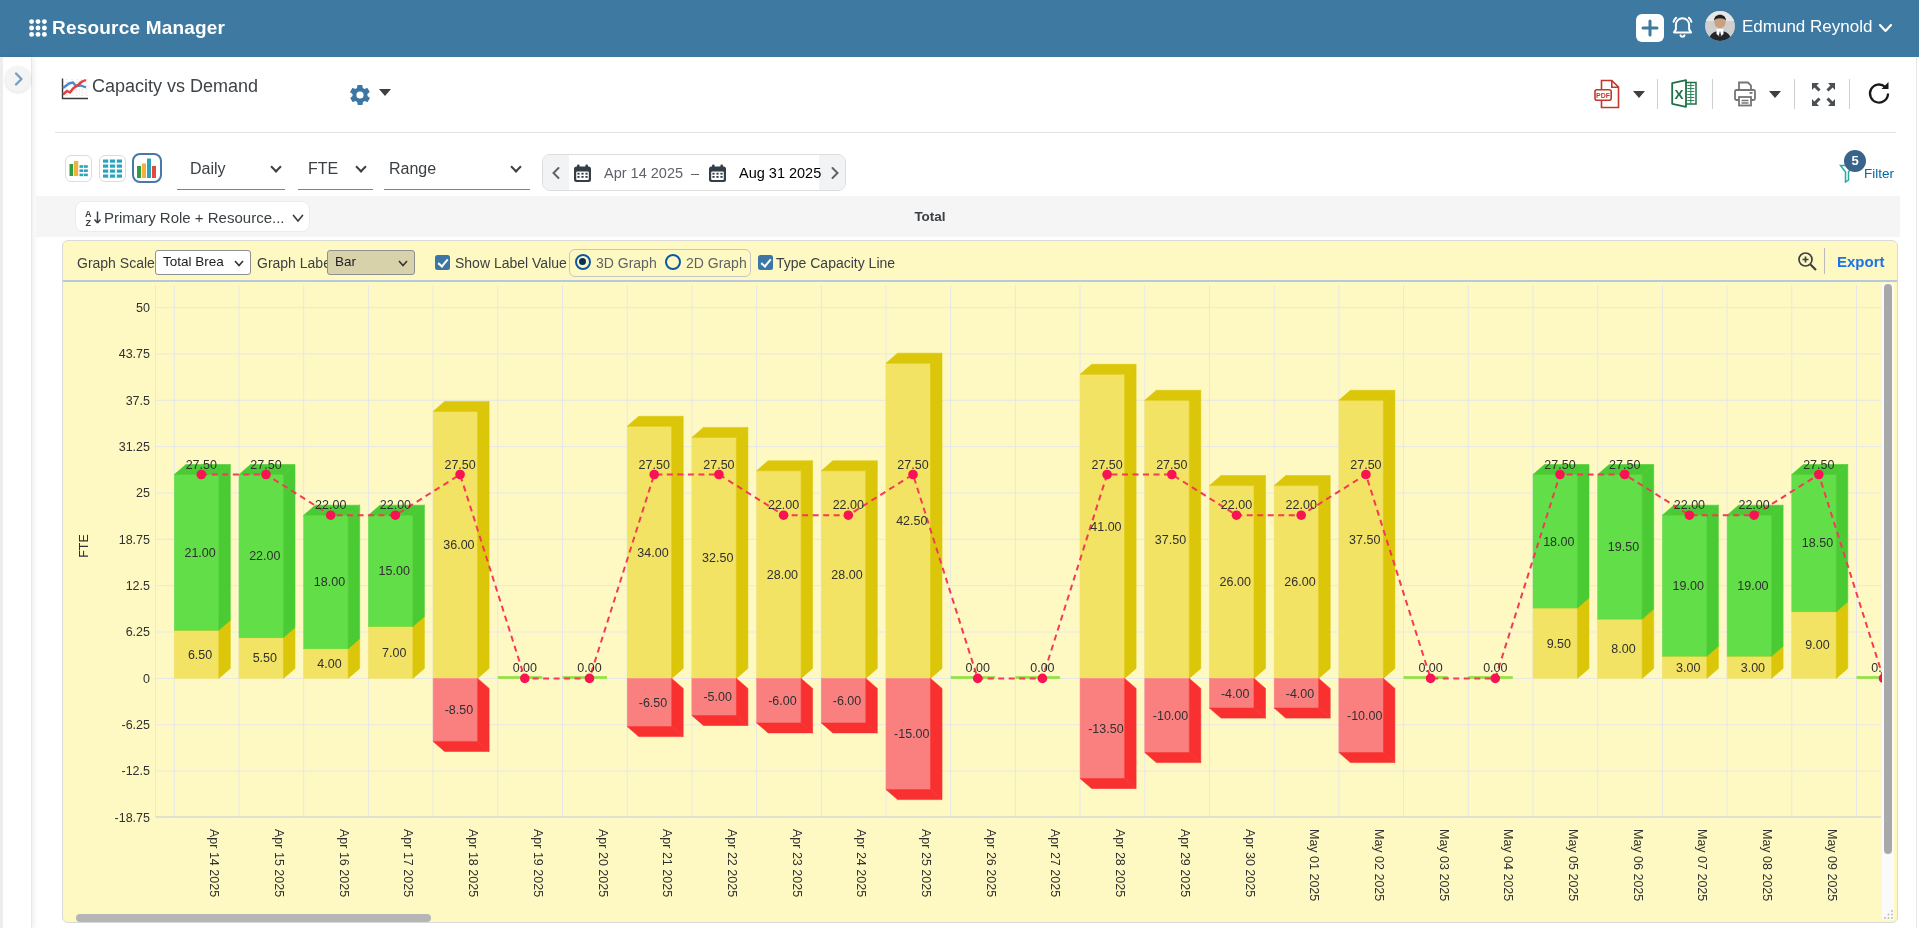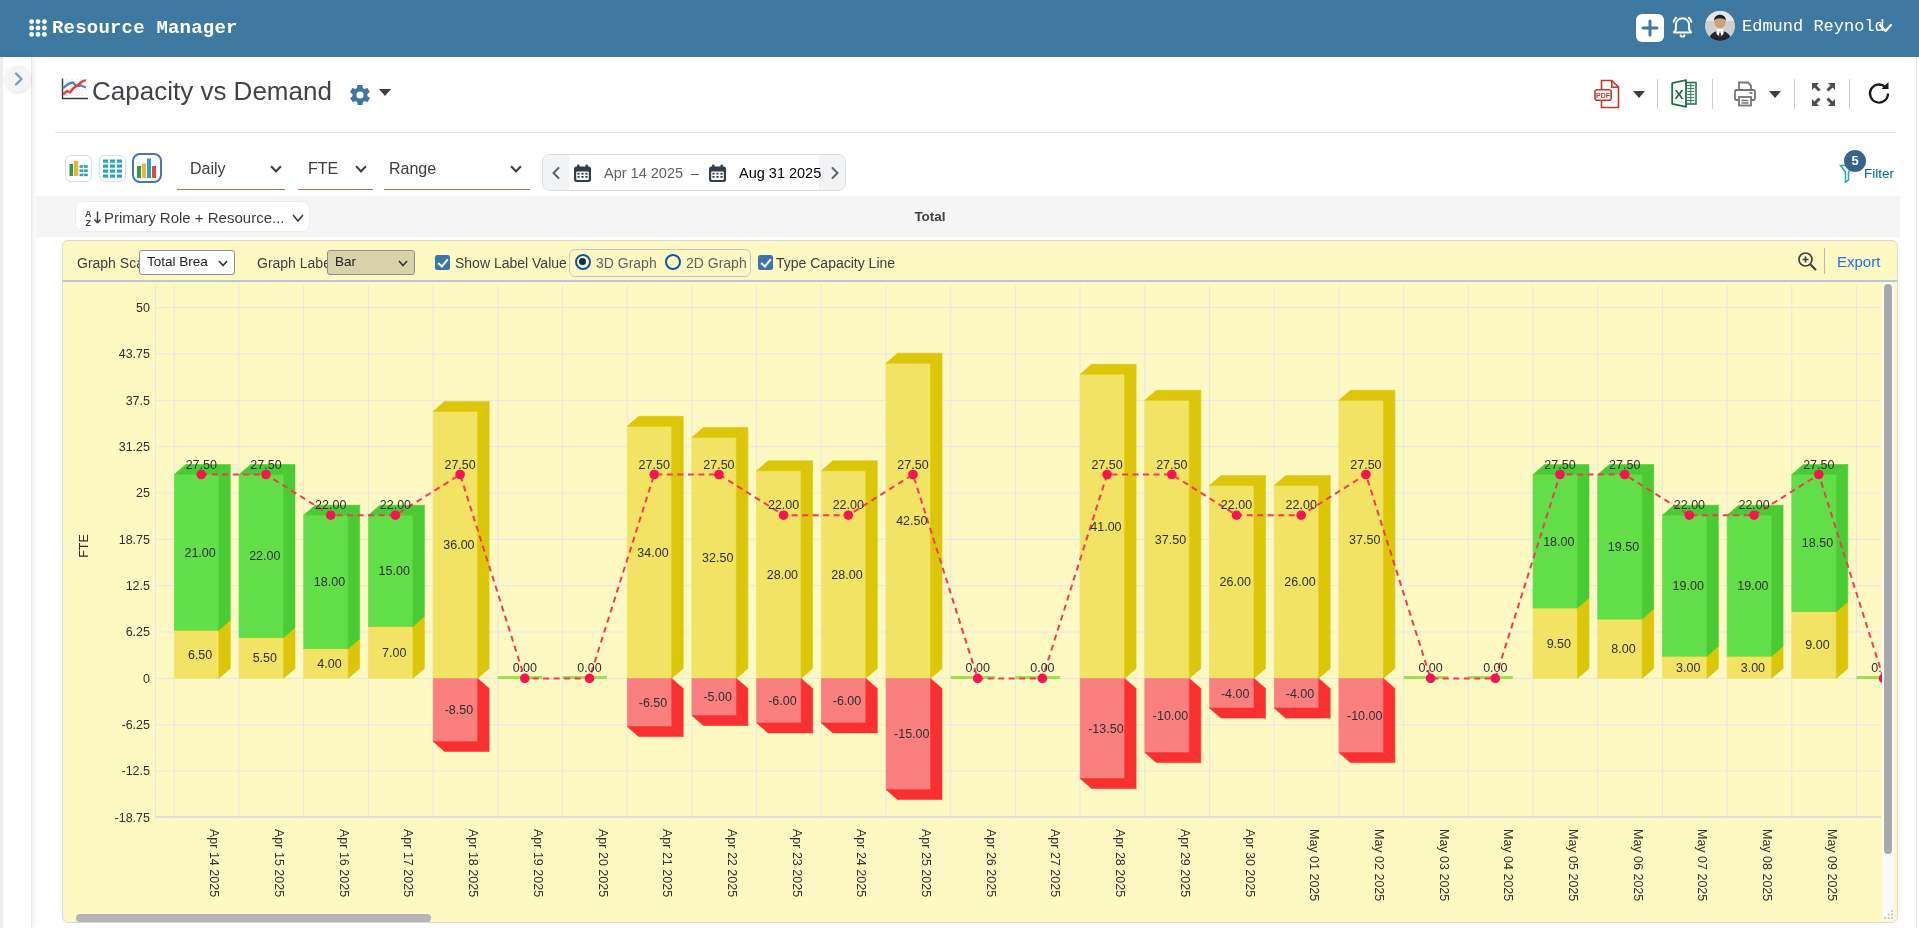--- a/index.html
+++ b/index.html
@@ -1,29 +1,29 @@
 <!DOCTYPE html>
 <html><head>
 <meta charset="utf-8">
 <title>Resource Manager</title>
 <style>
 * { margin:0; padding:0; box-sizing:border-box; }
 html,body { width:1919px; height:928px; overflow:hidden; }
 body { font-family:"Liberation Sans", sans-serif; background:#fff; position:relative; }
 .abs { position:absolute; }
 
-#hdr { position:absolute; left:0; top:0; width:1919px; height:57px; background:#3d79a0;font-family:Liberation Mono, monospace; }
+#hdr { position:absolute; left:0; top:0; width:1919px; height:57px; background:#3d79a0; }
 #hdr .title { position:absolute; left:52px; top:17px; color:#fff; font-size:19px; font-weight:600; letter-spacing:.2px; }
 #plusbtn { position:absolute; left:1636px; top:14px; width:28px; height:28px; background:#fff; border-radius:6px; }
 #uname { position:absolute; left:1742px; top:17px; color:#fff; font-size:17px; }
 
 #sidebar { position:absolute; left:0; top:57px; width:32px; height:871px; background:#fff; border-right:1px solid #e8e8e8; box-shadow:2px 0 5px rgba(0,0,0,.07); }
 #sidecirc { position:absolute; left:5px; top:9px; width:26px; height:26px; border-radius:50%; background:#f4f4f4; box-shadow:0 1px 3px rgba(0,0,0,.12); }
 
-#pgtitle { position:absolute; left:92px; top:76px; font-size:26px; font-weight:500; color:#3f4448; }
+#pgtitle { position:absolute; left:92px; top:76px; font-size:18px; font-weight:500; color:#3f4448; }
 .hdiv { position:absolute; background:#e2e2e2; }
 .icsep { position:absolute; width:1px; height:30px; top:79px; background:#cfcfcf; }
 .caret-dn { width:0; height:0; border-left:6px solid transparent; border-right:6px solid transparent; border-top:7px solid #3c4043; position:absolute; }
 
 .viewbtn { position:absolute; width:27px; height:27px; background:#fff; border:1px solid #dadce0; border-radius:6px; }
 .sel-ul { position:absolute; border-bottom:1px solid #b0705c; height:1px; }
 .ctl-txt { position:absolute; font-size:16px; color:#3c4043; }
 .chev { position:absolute; width:8px; height:8px; border-right:2px solid #3c4043; border-bottom:2px solid #3c4043; transform:rotate(45deg); }
 
 #dategrp { position:absolute; left:542px; top:154px; width:304px; height:37px; border:1px solid #dcdcdc; border-radius:8px; background:#fff; overflow:hidden; }
@@ -258,21 +258,21 @@
     <svg class="abs" style="left:216px;top:12px" width="12" height="9" viewBox="0 0 12 9">
         <path d="M1.5 1.5L6 7l4.5-5.5" stroke="#3c4043" stroke-width="1.7" fill="none" stroke-linecap="round"></path>
       </svg>
   </div>
   <div class="abs" style="left:858px;top:13px;width:72px;text-align:center;font-size:13.5px;font-weight:bold;color:#3c4043">Total</div>
 </div>
 
 <div id="card">
   <div id="toolbar">
     <div class="tb-lab" style="left:14px">Graph Scale</div>
-    <div class="tb-sel" style="left:76px;width:96px;padding:3px 0 16px 7px">Total Brea
+    <div class="tb-sel" style="left:92px;width:96px;padding:3px 0 16px 7px">Total Brea
       <svg class="abs" style="right:6px;top:9px" width="10" height="7" viewBox="0 0 10 7">
           <path d="M1 1l4 4.5L9 1" stroke="#333" stroke-width="1.6" fill="none"></path>
         </svg>
     </div>
     <div class="tb-lab" style="left:194px">Graph Label</div>
     <div class="tb-sel" style="left:264px;width:88px;padding:3px 0 16px 7px;background:#d8d2ab">Bar
       <svg class="abs" style="right:6px;top:9px" width="10" height="7" viewBox="0 0 10 7">
           <path d="M1 1l4 4.5L9 1" stroke="#333" stroke-width="1.6" fill="none"></path>
         </svg>
     </div>
@@ -286,21 +286,21 @@
     <div class="abs" style="left:602px;top:13px;width:16px;height:16px;border:2.5px solid #0e57a5;border-radius:50%"></div>
     <div class="tb-lab" style="left:623px;color:#5f6368">2D Graph</div>
     <div class="cbx" style="left:695px"></div>
     <div class="tb-lab" style="left:713px">Type Capacity Line</div>
     <svg class="abs" style="left:1734px;top:10px" width="21" height="21" viewBox="0 0 21 21" fill="none" stroke="#3c4043" stroke-width="1.7">
       <circle cx="8.5" cy="8.5" r="6.5"></circle>
         <path d="M13.5 13.5L19 19" stroke-width="2.2"></path>
         <path d="M5.5 8.5h6M8.5 5.5v6"></path>
     </svg>
     <div class="abs" style="left:1761px;top:7px;width:1px;height:26px;background:#bbb"></div>
-    <div class="abs" style="left:1774px;top:12px;font-size:15px;font-weight:normal;color:#1a73e8">Export</div>
+    <div class="abs" style="left:1774px;top:12px;font-size:15px;font-weight:bold;color:#1a73e8">Export</div>
   </div>
   <div class="abs" style="left:0px;top:42px;width:1827px;height:641px;overflow:hidden"><svg width="1834" height="641" viewBox="0 0 1834 641" font-family="Liberation Sans, sans-serif">
 <line x1="92.5" y1="24.6" x2="1818.0" y2="24.6" stroke="#e7e7e7" stroke-width="1"></line>
 <line x1="92.5" y1="70.9" x2="1818.0" y2="70.9" stroke="#e7e7e7" stroke-width="1"></line>
 <line x1="92.5" y1="117.3" x2="1818.0" y2="117.3" stroke="#e7e7e7" stroke-width="1"></line>
 <line x1="92.5" y1="163.6" x2="1818.0" y2="163.6" stroke="#e7e7e7" stroke-width="1"></line>
 <line x1="92.5" y1="210.0" x2="1818.0" y2="210.0" stroke="#e7e7e7" stroke-width="1"></line>
 <line x1="92.5" y1="256.3" x2="1818.0" y2="256.3" stroke="#e7e7e7" stroke-width="1"></line>
 <line x1="92.5" y1="302.7" x2="1818.0" y2="302.7" stroke="#e7e7e7" stroke-width="1"></line>
 <line x1="92.5" y1="349.0" x2="1818.0" y2="349.0" stroke="#e7e7e7" stroke-width="1"></line>

